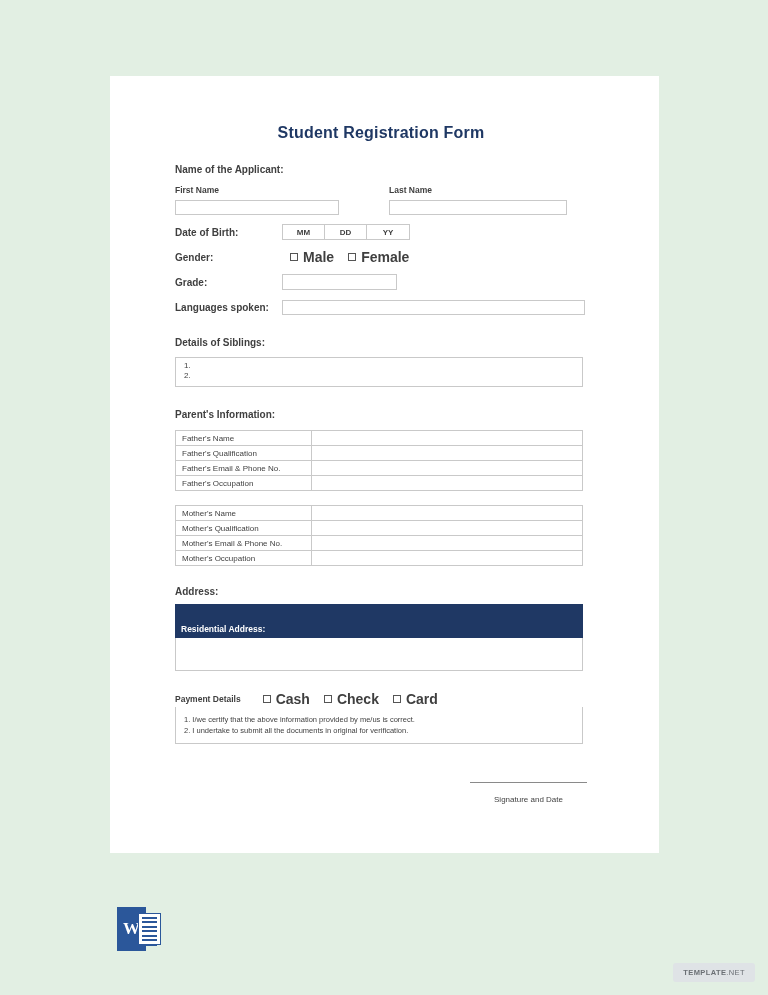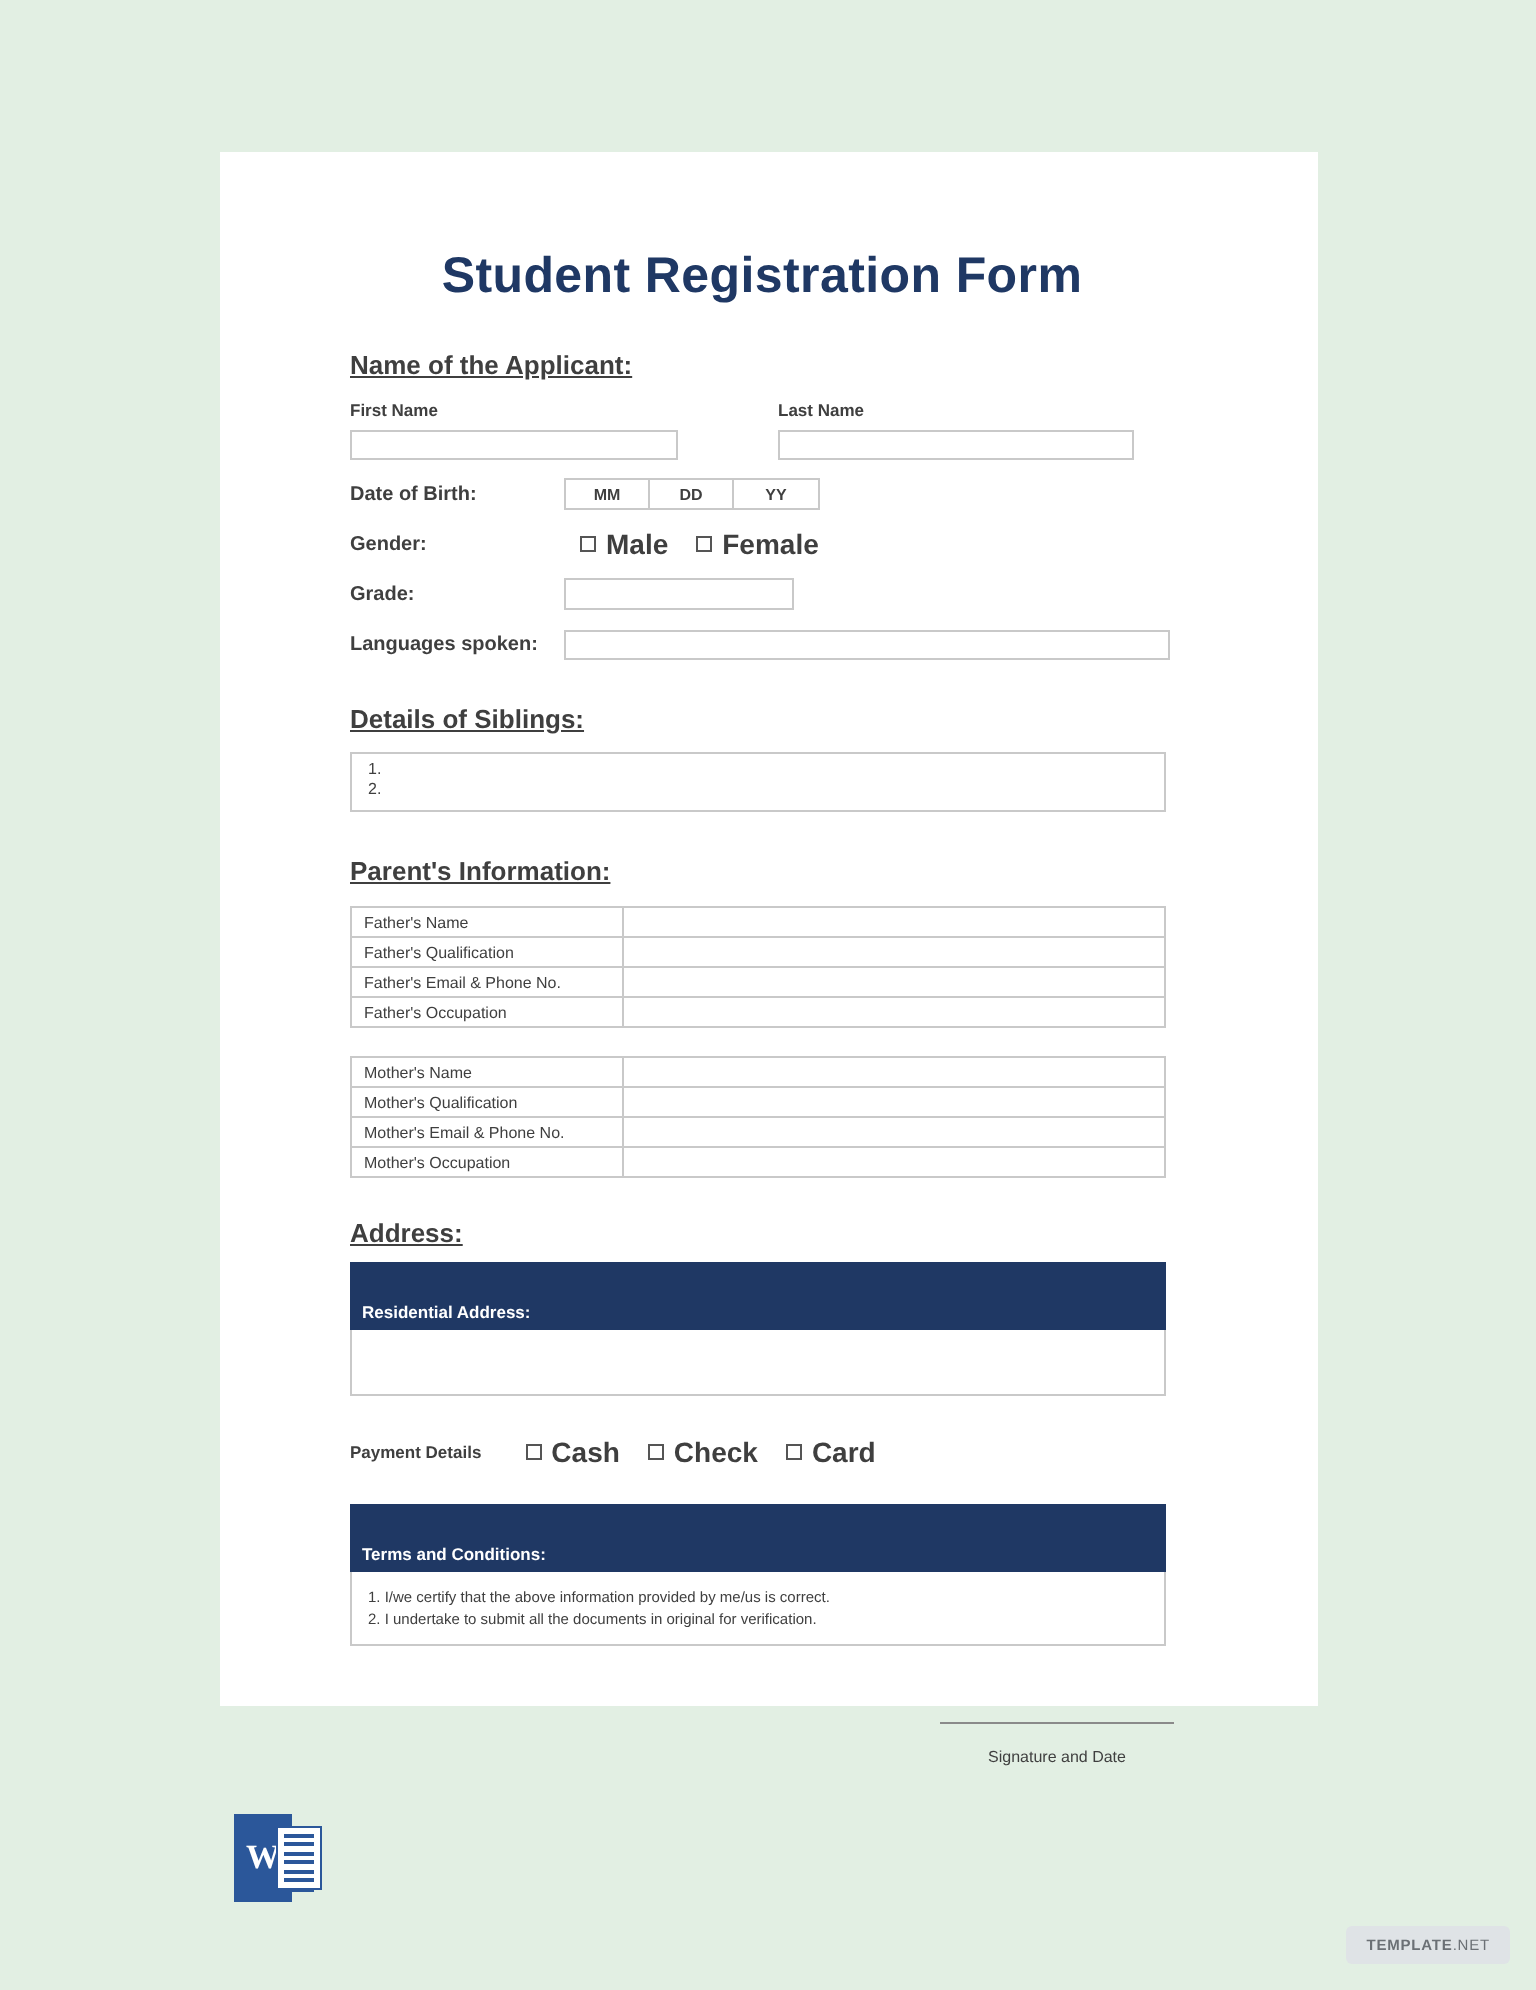--- a/index.html
+++ b/index.html
@@ -23,33 +23,32 @@
     background: #ffffff;
   }
   .doc-inner {
     position: absolute;
     left: 65px;
     top: 0;
     width: 412px;
   }
   .doc-title {
     text-align: center;
-    font-size: 25px;
+    font-size: 16px;
     font-weight: bold;
     color: #1f3864;
     letter-spacing: 0.2px;
     margin-top: 48px;
     margin-bottom: 0;
   }
   .section-label {
-    font-size: 13px;
+    font-size: 10px;
     color: #3f3f3f;
     font-weight: bold;
     margin-top: 22px;
-    text-decoration: underline;
   }
   .name-row {
     display: flex;
     margin-top: 10px;
     gap: 16px;
   }
   .name-col {
     width: 50%;
   }
   .field-label {
@@ -374,21 +373,20 @@
       <span class="check-item">
         <span class="cb"></span>
         <span>Check</span>
       </span>
       <span class="check-item">
         <span class="cb"></span>
         <span>Card</span>
       </span>
     </div>
 
-    <div class="bar" style="margin-top:18px;">Terms and Conditions:</div>
     <div class="terms-body">
       <div class="terms-line">1. I/we certify that the above information provided by me/us is correct.</div>
       <div class="terms-line">2. I undertake to submit all the documents in original for verification.</div>
     </div>
 
     <div class="sig-wrap">
       <div class="sig-box">
         <div class="sig-line"></div>
         <div class="sig-text">Signature and Date</div>
       </div>

